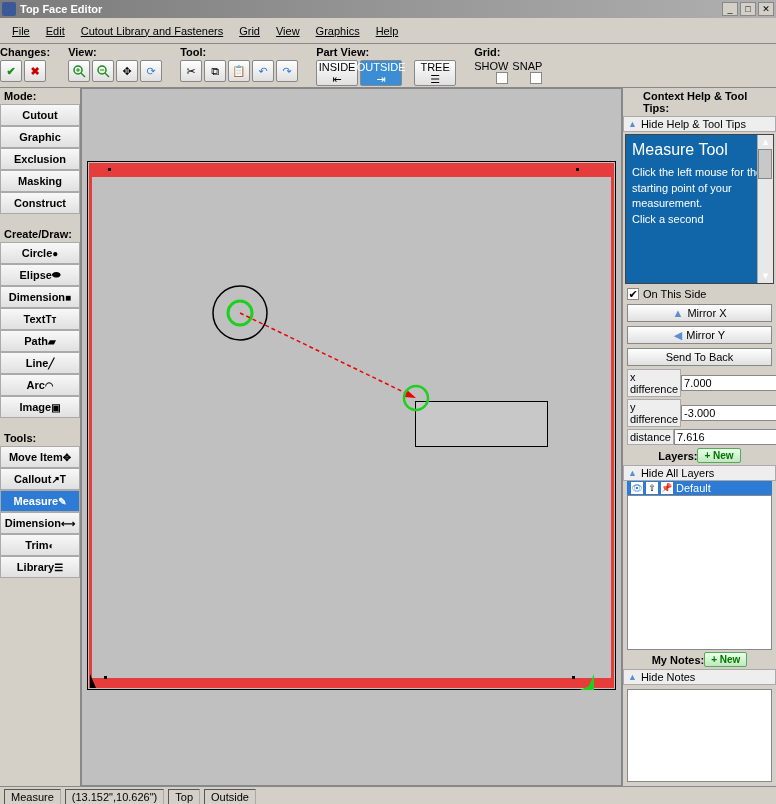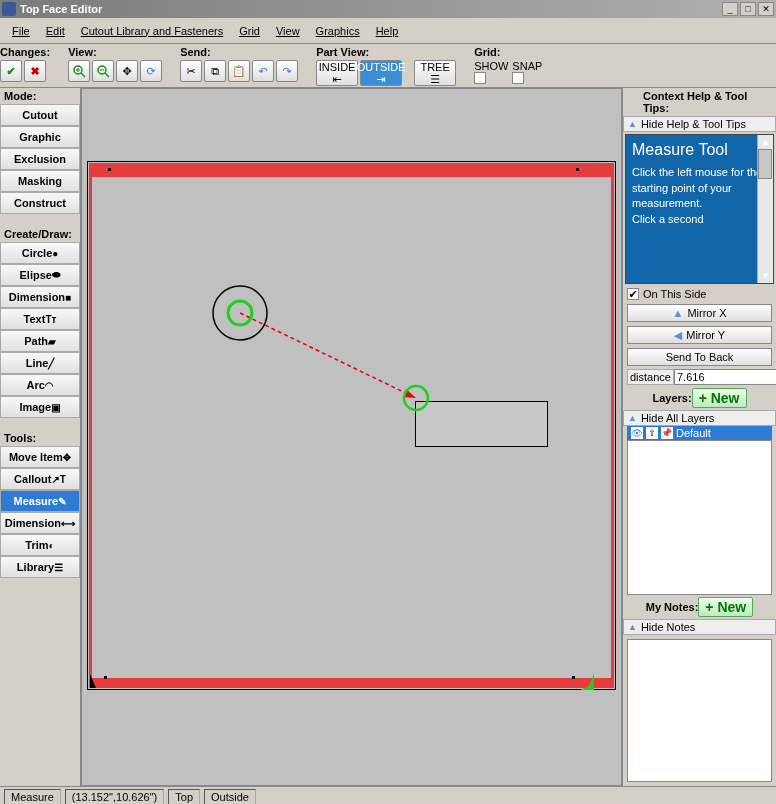--- a/index.html
+++ b/index.html
@@ -13,21 +13,21 @@
   .menu-item { padding: 2px 8px; cursor: pointer; }
   .menu-item span.ul { text-decoration: underline; }
   .toolbar { height: 44px; background: #d4d0c8; display: flex; align-items: flex-start; padding: 2px 0; border-bottom: 1px solid #888; }
   .tb-group { display: flex; flex-direction: column; margin-right: 18px; }
   .tb-label { font-weight: bold; margin-bottom: 2px; }
   .tb-row { display: flex; gap: 2px; align-items: center; }
   .tb-btn { width: 22px; height: 22px; background: linear-gradient(#fefefe,#e0e0e0); border: 1px solid #888; border-radius: 2px; display: flex; align-items: center; justify-content: center; cursor: pointer; }
   .tb-btn.wide { width: 42px; height: 26px; flex-direction: column; font-size: 8px; }
   .tb-btn.selected { background: #3b8ed6; color: #fff; }
   .grid-checks { display: flex; gap: 4px; flex-wrap: wrap; width: 90px; }
-  .grid-check-col { display: flex; flex-direction: column; align-items: flex-start; font-size: 8px; }
+  .grid-check-col { display: flex; flex-direction: column; align-items: flex-end; font-size: 8px; }
   .main { display: flex; height: 698px; }
   .left-panel { width: 81px; background: #d4d0c8; border-right: 1px solid #888; }
   .panel-header { font-weight: bold; padding: 2px 4px; }
   .panel-btn { width: 100%; height: 16px; background: linear-gradient(#f8f8f8,#e0e0e0); border: 1px solid #aaa; padding: 10px 4px; display: flex; align-items: center; justify-content: center; cursor: pointer; font-weight: bold; }
   .panel-btn.selected { background: #2d7bd4; color: #fff; }
   .panel-btn .icon { font-size: 10px; }
   .canvas-area { flex: 1; background: #c0c0c0; position: relative; border: 1px solid #888; }
   .canvas-red { position: absolute; background: #e63c3c; }
   .right-panel { width: 154px; background: #d4d0c8; border-left: 1px solid #888; display: flex; flex-direction: column; }
   .rp-header { font-weight: bold; padding: 2px 20px; display: flex; justify-content: center; align-items: center; }
@@ -35,21 +35,21 @@
   .help-box { background: #1066a8; color: #fff; padding: 6px; border: 1px solid #444; margin: 2px; height: 150px; position: relative; }
   .help-title { font-size: 16px; font-weight: normal; margin-bottom: 6px; }
   .help-text { font-size: 12px; line-height: 1.3; }
   .scroll-track { position: absolute; right: 0; top: 0; bottom: 0; width: 16px; background: #e8e8e8; border-left: 1px solid #aaa; }
   .scroll-thumb { position: absolute; right: 1px; top: 14px; width: 14px; height: 30px; background: #c8c8c8; border: 1px solid #888; }
   .rp-row { display: flex; align-items: center; padding: 2px 4px; gap: 4px; }
   .rp-wide-btn { flex: 1; height: 18px; background: linear-gradient(#fefefe,#e0e0e0); border: 1px solid #888; display: flex; align-items: center; justify-content: center; gap: 4px; cursor: pointer; }
   .rp-field { display: flex; align-items: center; padding: 1px 4px; }
   .rp-field label { width: 70px; background: #eee; border: 1px solid #aaa; padding: 1px 2px; }
   .rp-field input { flex: 1; border: 1px solid #888; padding: 1px 2px; background: #fff; }
-  .new-btn { background: linear-gradient(#eaffea,#c0e8c0); border: 1px solid #5a5; color: #070; padding: 1px 6px; border-radius: 2px; cursor: pointer; font-weight: bold; font-size: 14px; }
+  .new-btn { background: linear-gradient(#eaffea,#c0e8c0); border: 1px solid #5a5; color: #070; padding: 1px 6px; border-radius: 2px; cursor: pointer; font-weight: bold; font-size: 10px; }
   .layer-item { background: #2d7bd4; color: #fff; padding: 1px 4px; margin: 0 4px; display: flex; align-items: center; gap: 3px; }
   .layer-list { height: 155px; background: #fff; margin: 0 4px; border: 1px solid #888; }
   .notes-box { flex: 1; background: #fff; margin: 4px; border: 1px solid #888; }
   .statusbar { height: 20px; background: #d4d0c8; border-top: 1px solid #888; display: flex; align-items: center; padding: 0 4px; gap: 4px; }
   .status-cell { border: 1px inset #aaa; padding: 1px 6px; background: #d4d0c8; }
   .checkbox { width: 12px; height: 12px; border: 1px solid #888; background: #fff; display: inline-block; }
   .layer-icon { width: 12px; height: 12px; background: #fff; display: inline-flex; align-items: center; justify-content: center; color: #000; font-size: 9px; }
   .tri-up { color: #5a8fd4; font-size: 9px; }
 </style>
 </head>
@@ -99,21 +99,21 @@
             <circle cx="6" cy="6" r="4" fill="none" stroke="#1a8f1a" stroke-width="1.5"></circle>
             <line x1="9" y1="9" x2="13" y2="13" stroke="#1a8f1a" stroke-width="1.5"></line>
             <line x1="4" y1="6" x2="8" y2="6" stroke="#1a8f1a"></line>
           </svg>
         </div>
       <div class="tb-btn">✥</div>
       <div class="tb-btn" style="color:#2d7bd4;">⟳</div>
     </div>
   </div>
   <div class="tb-group">
-    <div class="tb-label">Send:</div>
+    <div class="tb-label">Tool:</div>
     <div class="tb-row">
       <div class="tb-btn">✂</div>
       <div class="tb-btn">⧉</div>
       <div class="tb-btn">📋</div>
       <div class="tb-btn" style="color:#2d7bd4;">↶</div>
       <div class="tb-btn" style="color:#2d7bd4;">↷</div>
     </div>
   </div>
   <div class="tb-group">
     <div class="tb-label">Part View:</div>
@@ -303,20 +303,28 @@
           <span>Mirror Y</span>
         </div>
       </div>
     <div class="rp-row">
         <div class="rp-wide-btn">
           <span>Send To Back</span>
         </div>
       </div>
 
     <div class="rp-field">
+        <label>x difference</label>
+        <input value="7.000" style="">
+      </div>
+    <div class="rp-field">
+        <label>y difference</label>
+        <input value="-3.000" style="">
+      </div>
+    <div class="rp-field">
         <label>distance</label>
         <input value="7.616" style="">
       </div>
 
     <div class="rp-header">
         <span>Layers:</span>
         <span class="new-btn">+ New</span>
       </div>
     <div class="rp-collapse">
         <span class="tri-up">▲</span>

